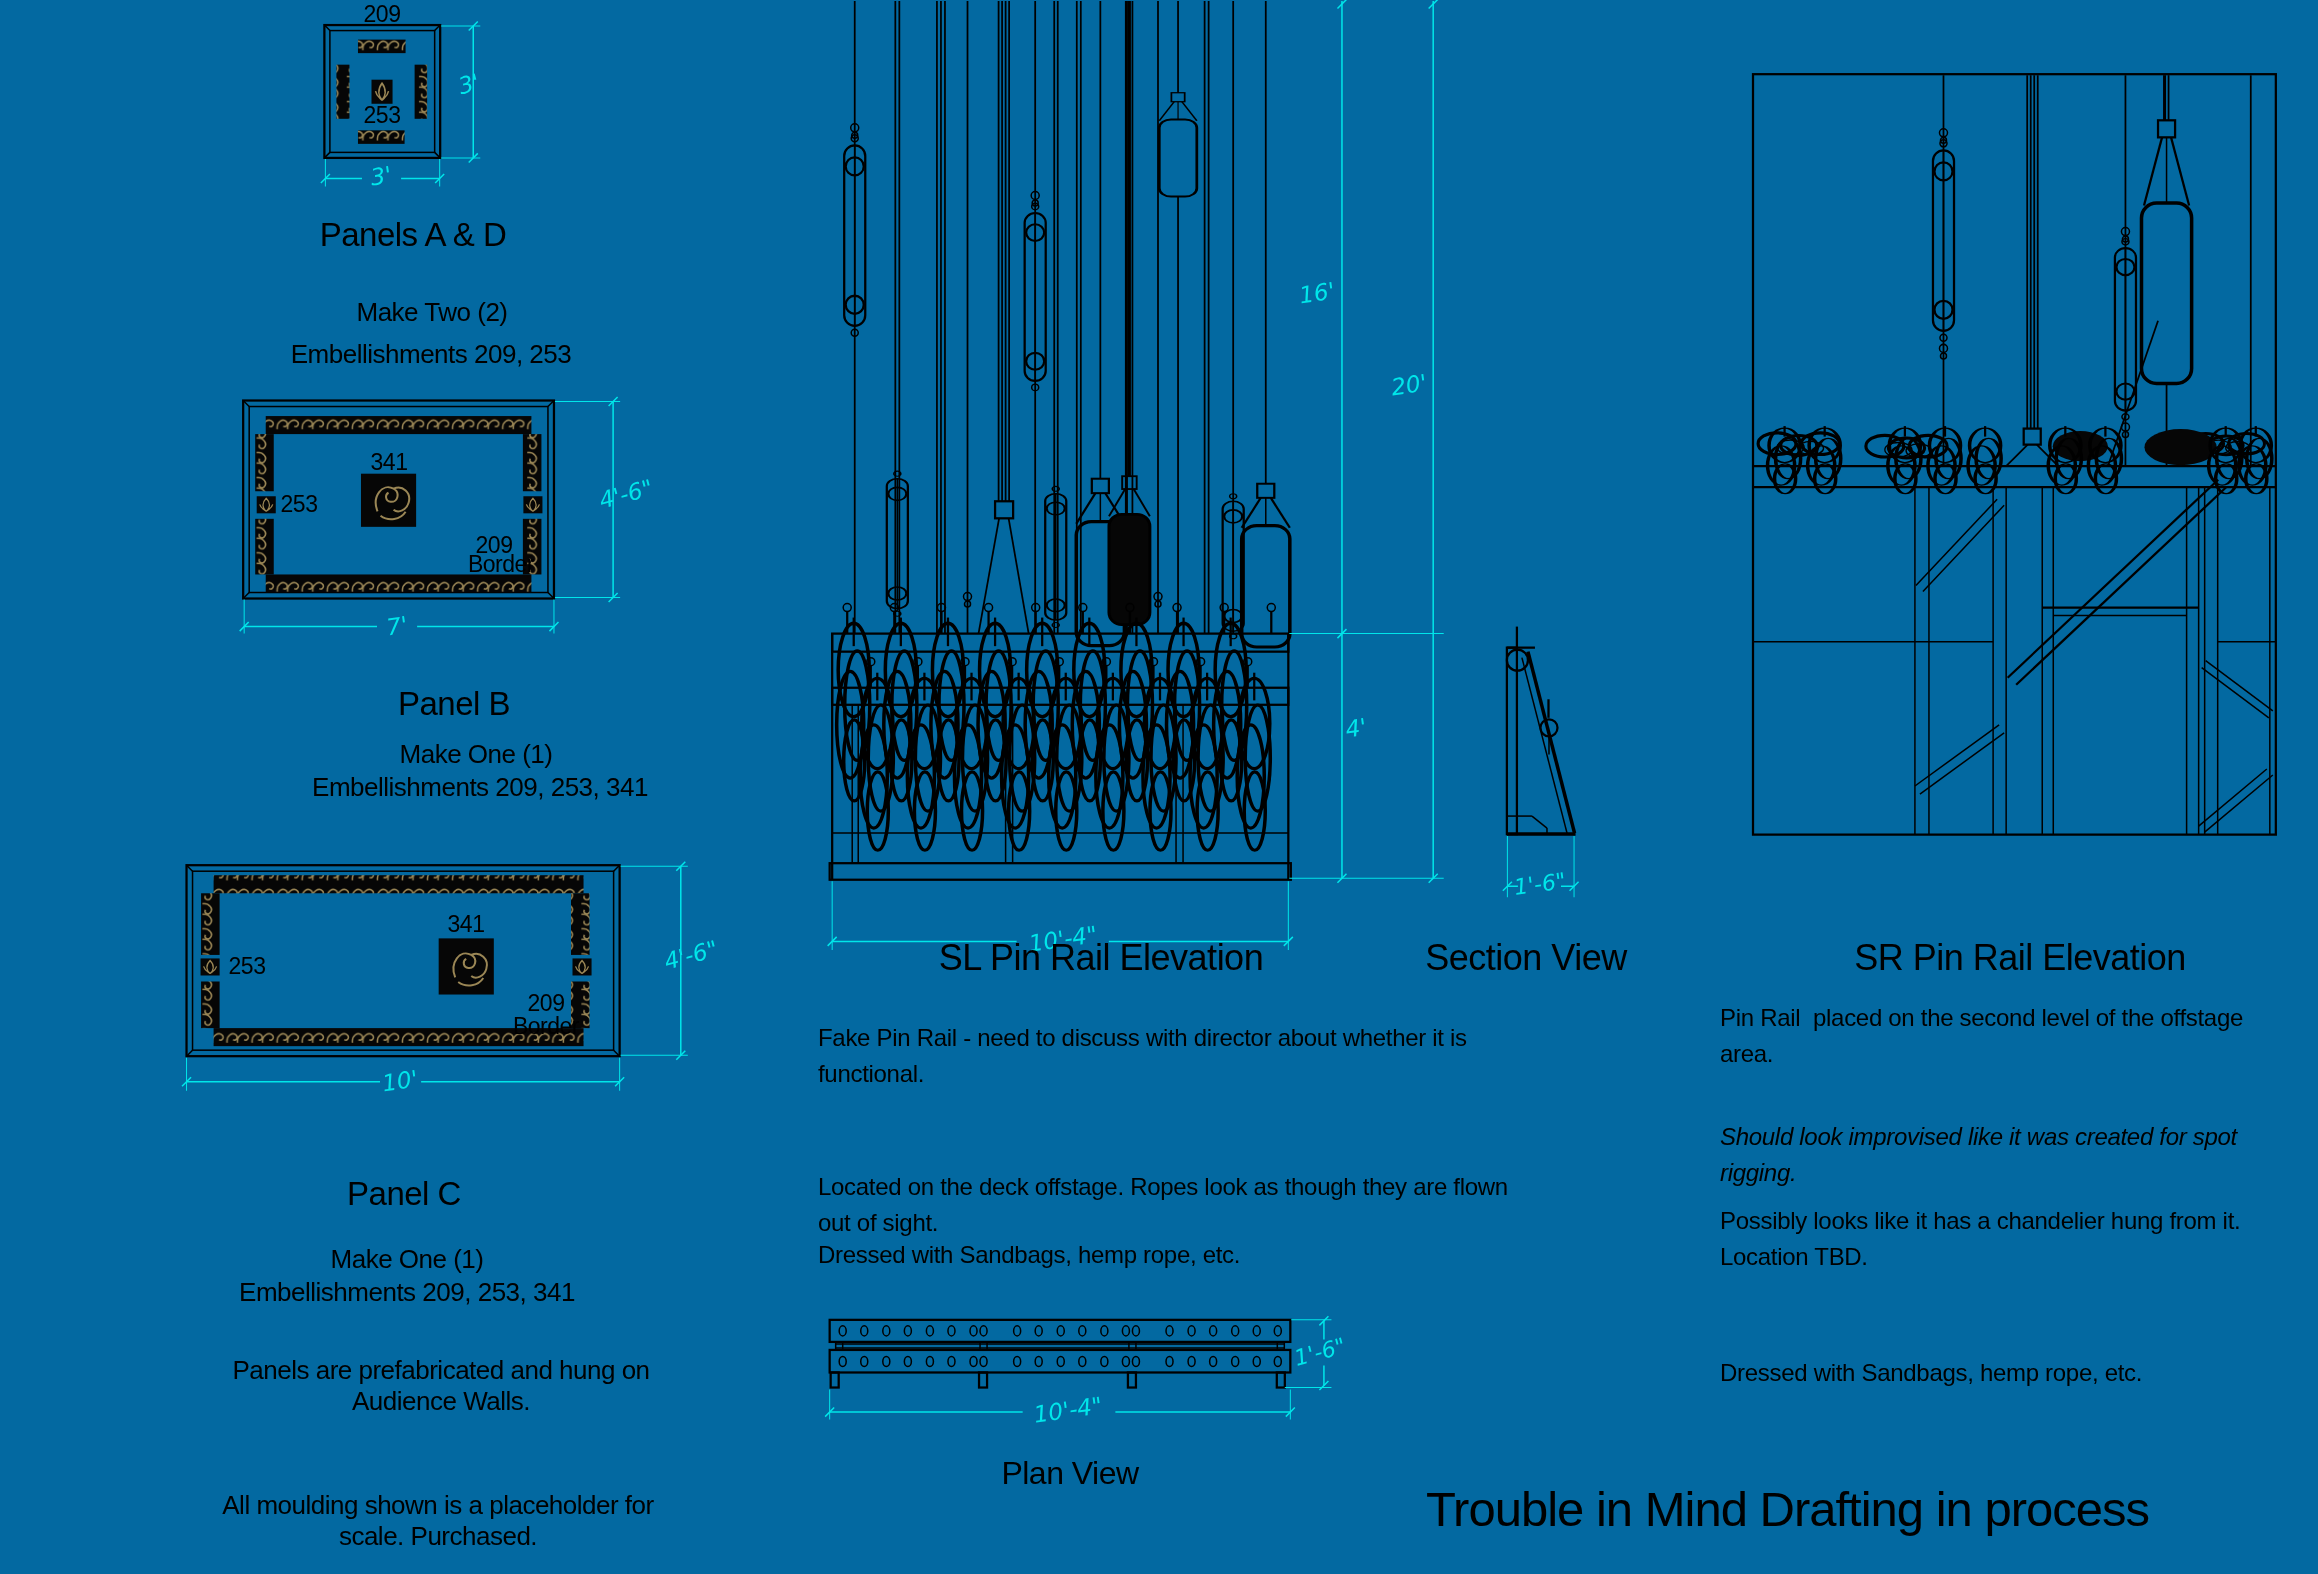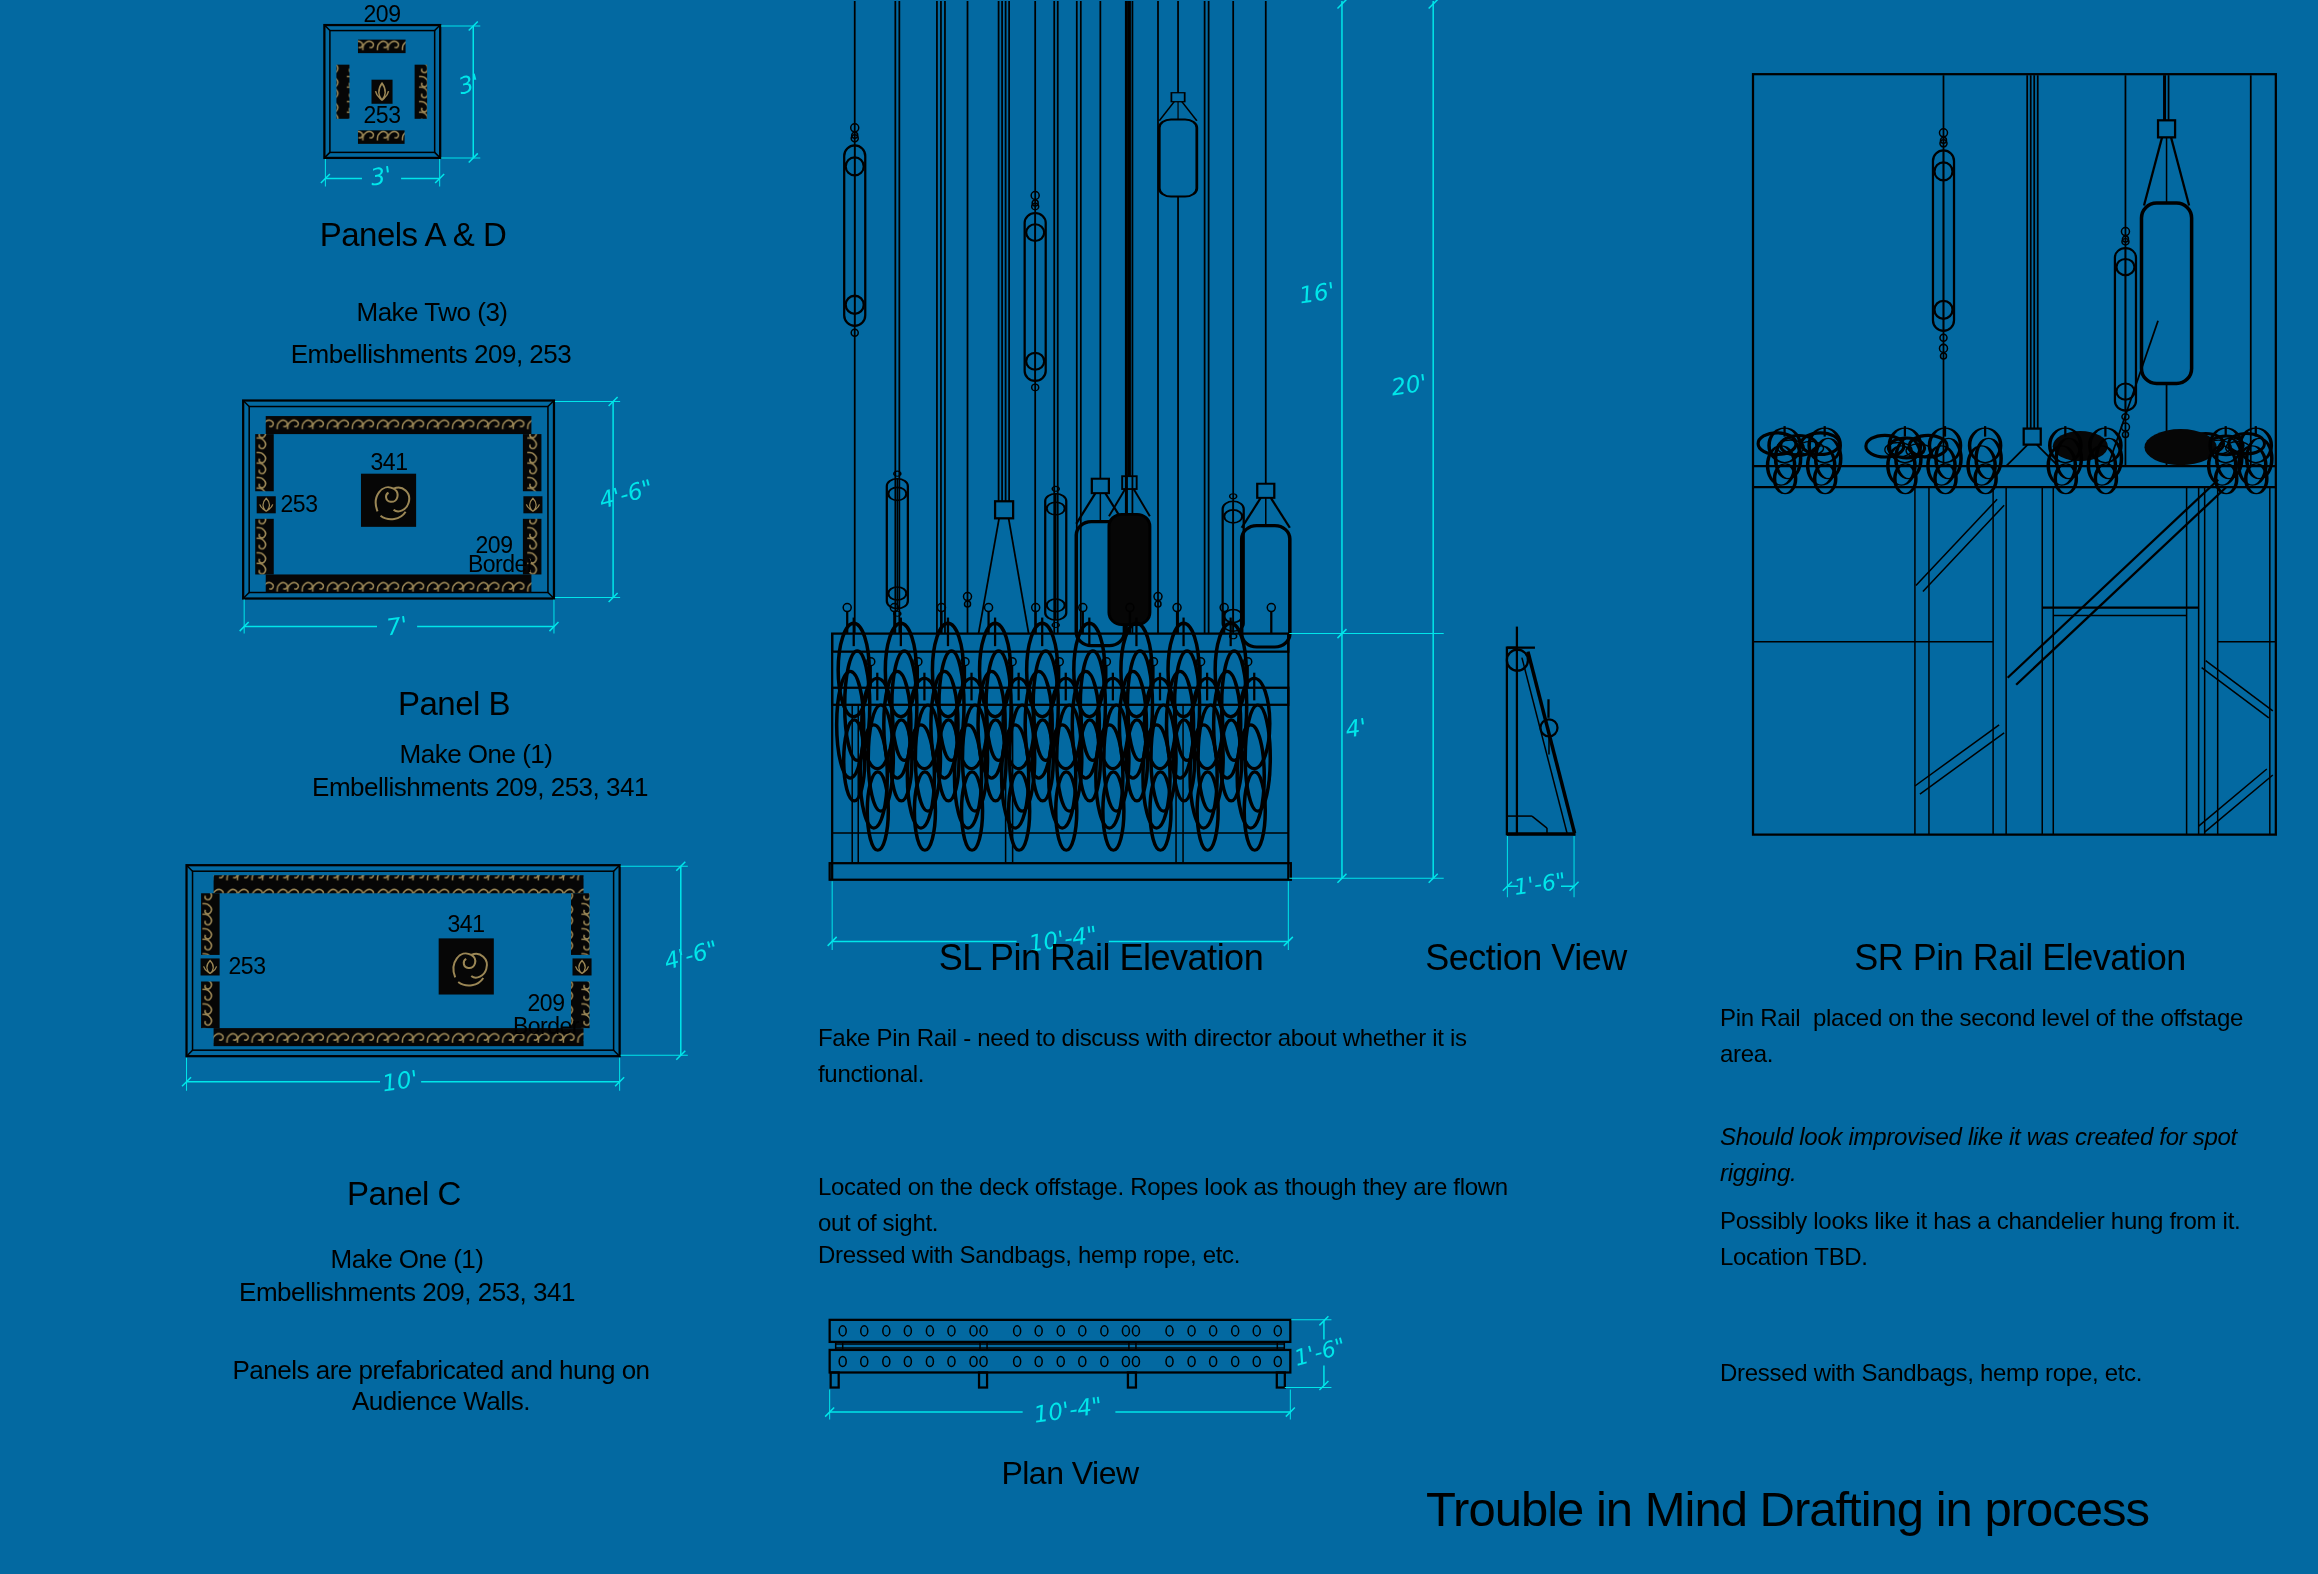--- a/index.html
+++ b/index.html
@@ -480,21 +480,21 @@
     <line x1="1646" y1="2826" x2="1664" y2="2808" class="dm"></line>
     <line x1="2565" y1="2826" x2="2583" y2="2808" class="dm"></line>
   </g>
 </svg>
 
 <div class="t lbl ctr" style="left:382px;top:15px;">209</div>
 <div class="t lbl ctr" style="left:382px;top:116px;">253</div>
 <div class="dimlbl rot15" style="left:469px;top:84px;">3'</div>
 <div class="dimlbl rot8" style="left:381px;top:176px;">3'</div>
 <div class="t ttl ctr" style="left:413px;top:229px;">Panels A &amp; D</div>
-<div class="t nt ctr" style="left:432px;top:313px;">Make Two (3)</div>
+<div class="t nt ctr" style="left:432px;top:313px;">Make Two (2)</div>
 <div class="t nt ctr" style="left:431px;top:355px;">Embellishments 209, 253</div>
 
 <div class="t lbl ctr" style="left:389px;top:463px;">341</div>
 <div class="t lbl ctr" style="left:299px;top:505px;">253</div>
 <div class="t lbl ctr" style="left:494px;top:546px;">209</div>
 <div class="t lbl ctr" style="left:501px;top:565px;">Border</div>
 <div class="dimlbl rot15" style="left:626px;top:494px;">4'-6"</div>
 <div class="dimlbl rot8" style="left:397px;top:626px;">7'</div>
 <div class="t ttl ctr" style="left:454px;top:698px;">Panel B</div>
 <div class="t nt ctr" style="left:476px;top:755px;">Make One (1)</div>
@@ -504,20 +504,21 @@
 <div class="t lbl ctr" style="left:247px;top:967px;">253</div>
 <div class="t lbl ctr" style="left:546px;top:1004px;">209</div>
 <div class="t lbl ctr" style="left:546px;top:1027px;">Border</div>
 <div class="dimlbl rot15" style="left:691px;top:955px;">4'-6"</div>
 <div class="dimlbl rot8" style="left:400px;top:1081px;">10'</div>
 <div class="t ttl ctr" style="left:404px;top:1188px;">Panel C</div>
 <div class="t nt ctr" style="left:407px;top:1260px;">Make One (1)</div>
 <div class="t nt ctr" style="left:407px;top:1293px;">Embellishments 209, 253, 341</div>
 
 <div class="t nt ctr" style="left:441px;top:1386px;width:441px;">Panels are prefabricated and hung on Audience Walls.</div>
+<div class="t nt ctr" style="left:438px;top:1521px;width:471px;">All moulding shown is a placeholder for scale. Purchased.</div>
 
 <div class="dimlbl rot8" style="left:1317px;top:293px;">16'</div>
 <div class="dimlbl rot8" style="left:1409px;top:385px;">20'</div>
 <div class="dimlbl rot8" style="left:1356px;top:728px;">4'</div>
 <div class="dimlbl rot8" style="left:1063px;top:939px;">10'-4"</div>
 <div class="t vttl ctr" style="left:1101px;top:958px;">SL Pin Rail Elevation</div>
 
 <div class="dimlbl rot8" style="left:1540px;top:884px;font-size:22px;">1'-6"</div>
 <div class="t vttl ctr" style="left:1526px;top:958px;">Section View</div>
 

